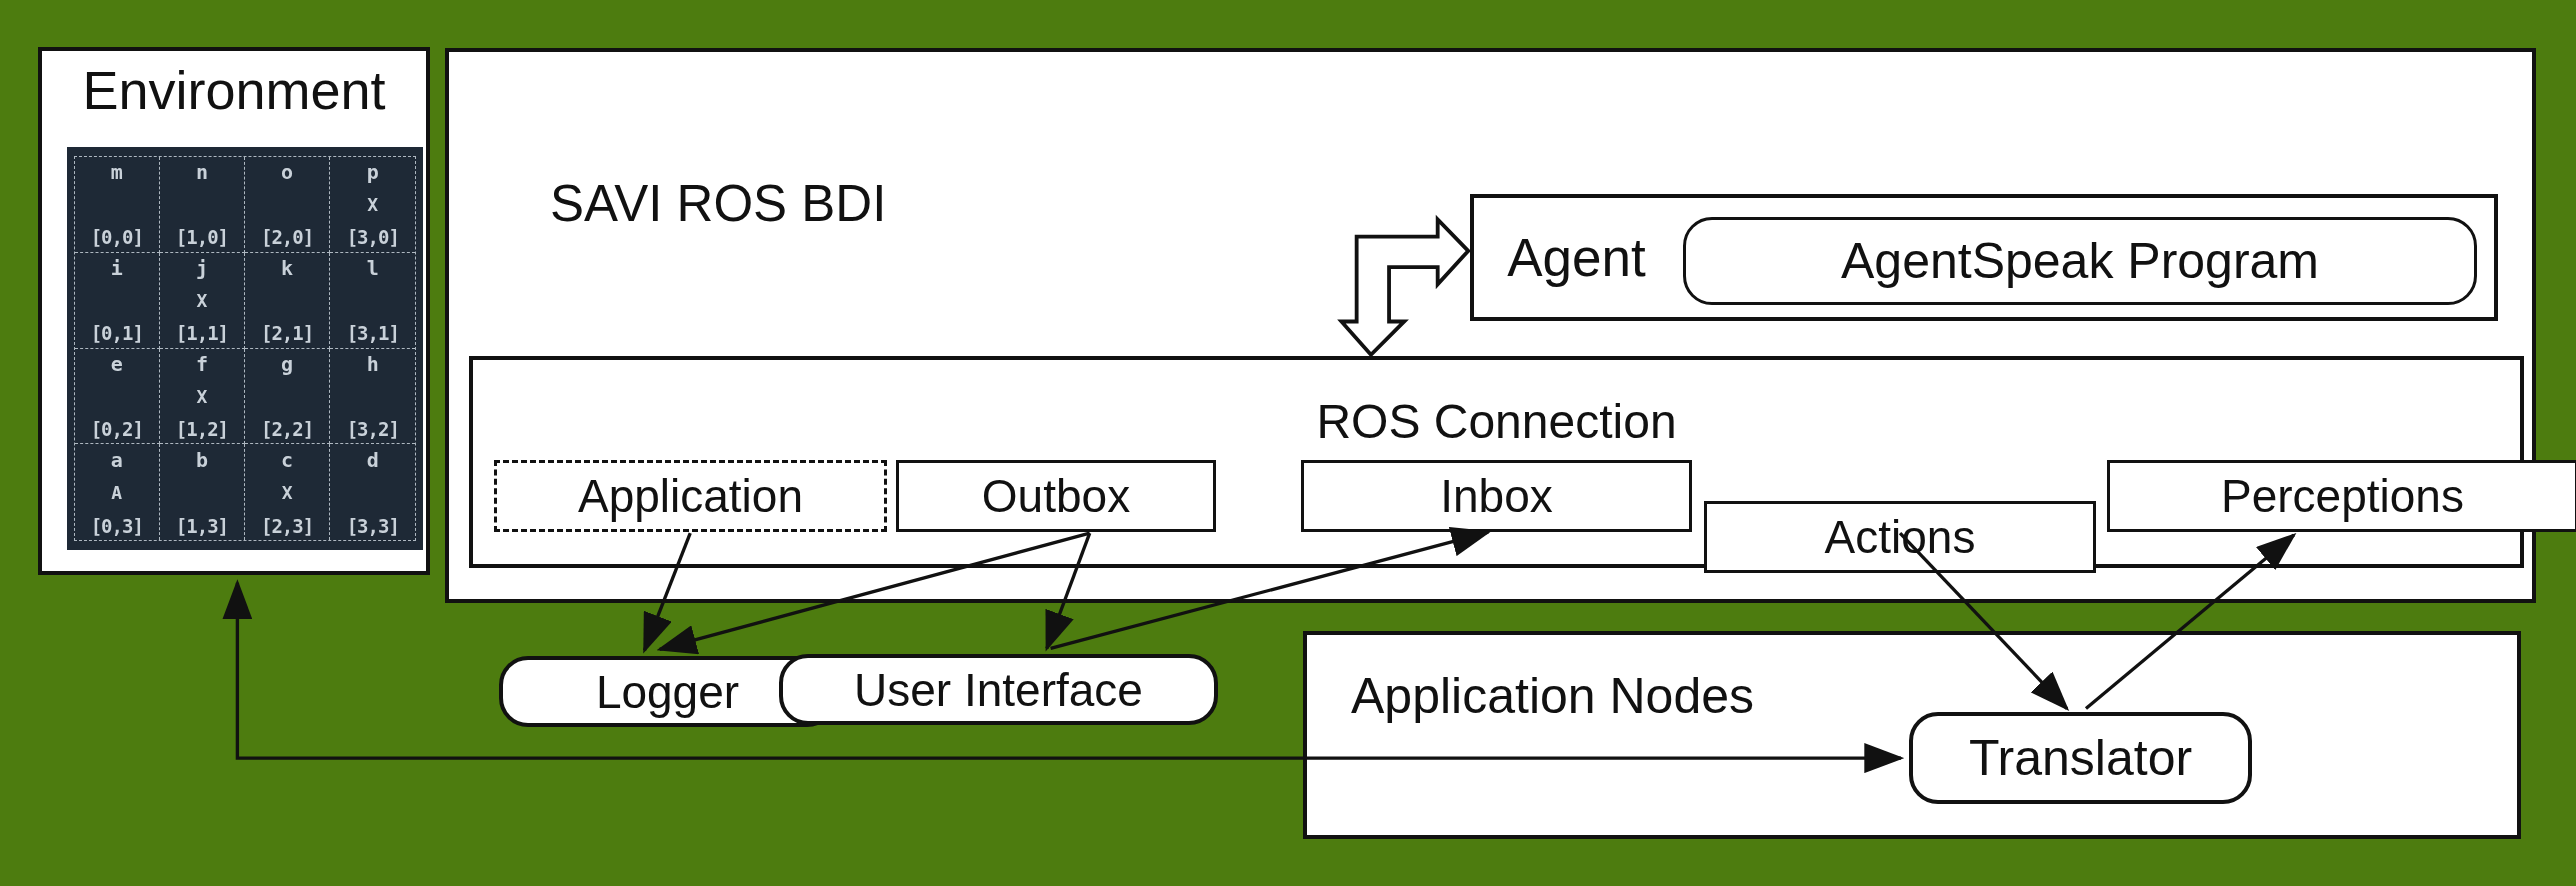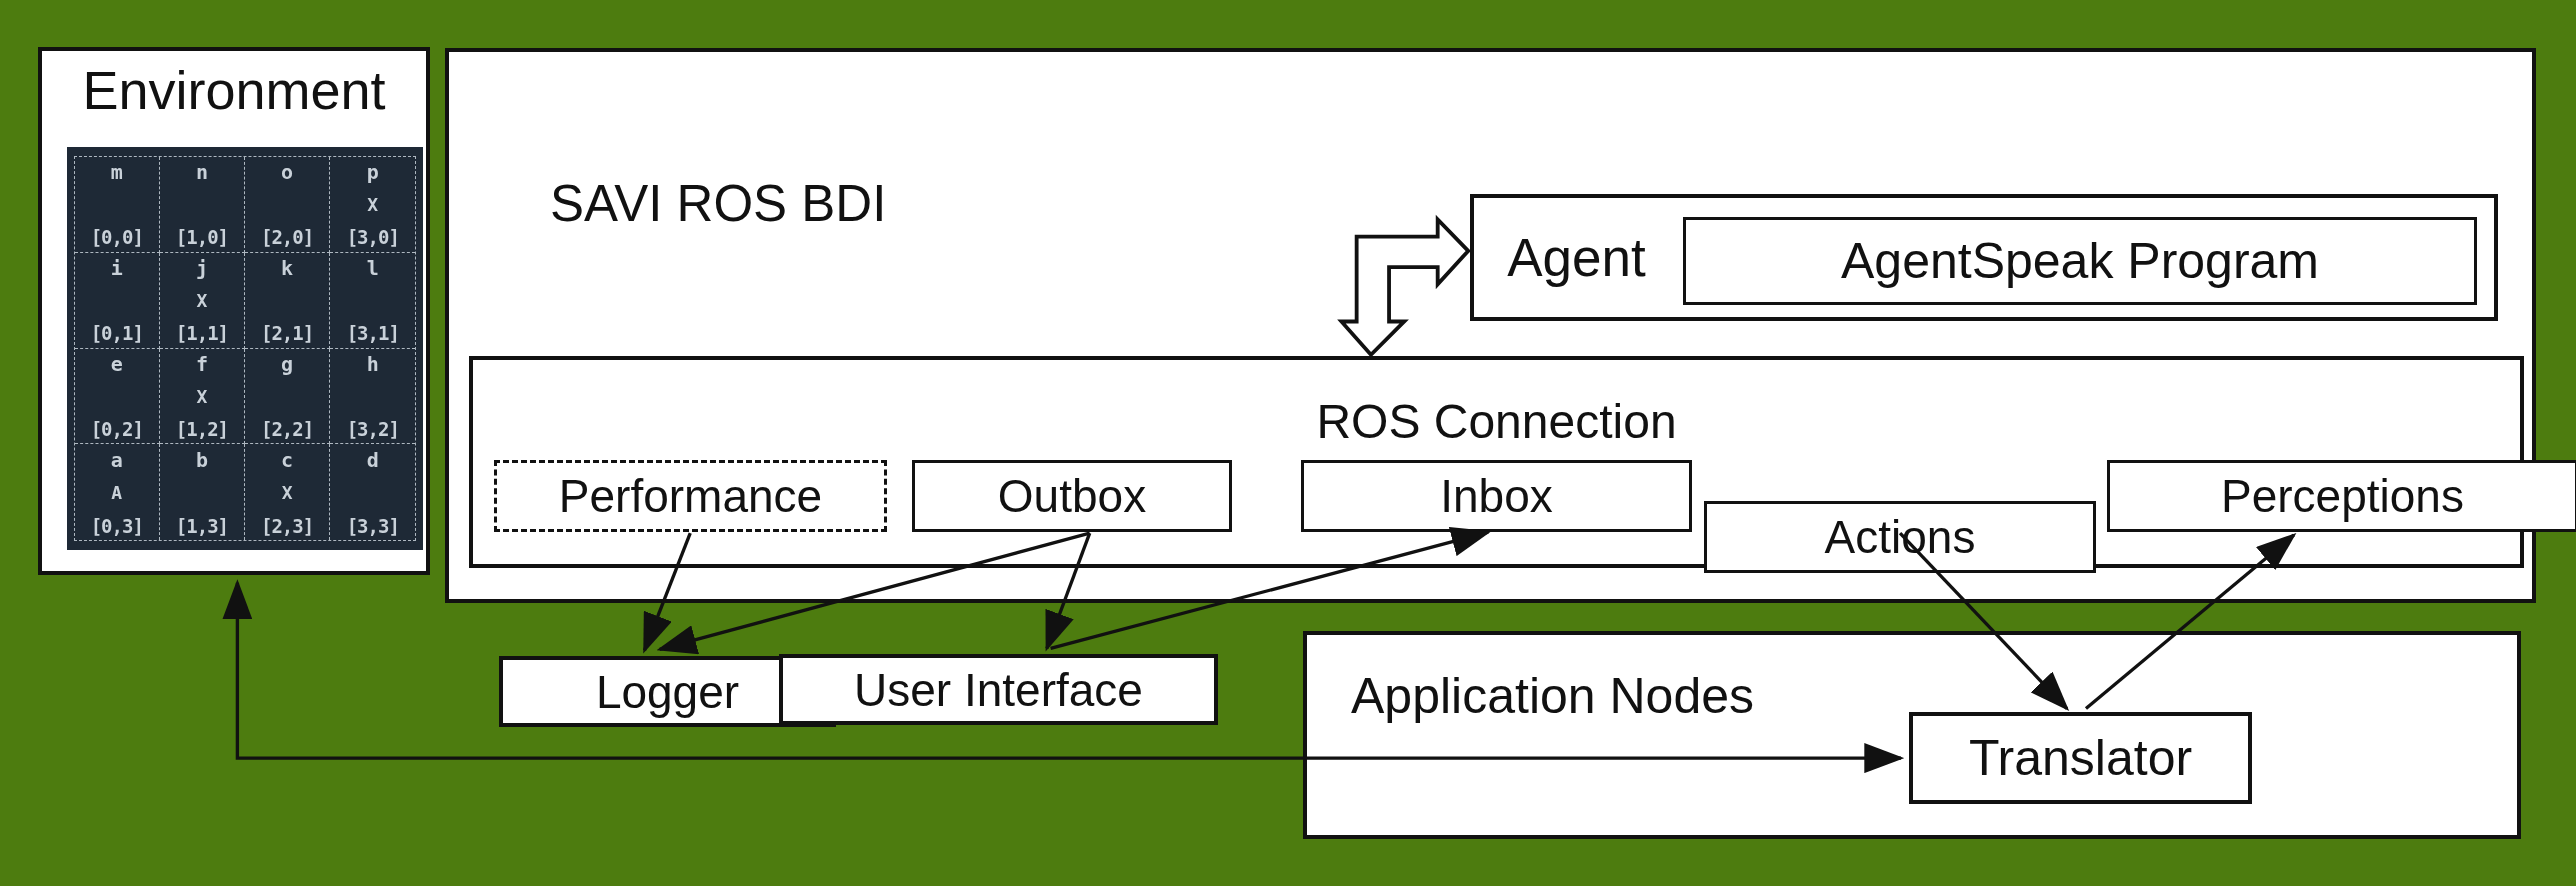--- a/index.html
+++ b/index.html
@@ -2,21 +2,21 @@
 <html><head>
 <meta charset="utf-8">
 <style>
   html,body{margin:0;padding:0;background:#ffffff;}
   #canvas{
     position:relative;width:2576px;height:887px;background:#4d7c0f;
     font-family:"Liberation Sans", sans-serif;color:#111;overflow:hidden;
   }
   .box{position:absolute;box-sizing:border-box;border:4.8px solid #111;background:#fff;}
   .box.thin{border-width:3.8px;text-align:right;}
-  .label-center{display:flex;align-items:center;justify-content:center;}
+  .label-center{display:flex;align-items:center;justify-content:center;border-radius:29px;}
   .topic{
     position:absolute;box-sizing:border-box;border:3.8px solid #111;background:#fff;
     top:460px;height:72px;display:flex;align-items:center;justify-content:center;
     font-size:46px;
   }
   .topic.dashed{border-style:dashed;}
   #env-title{position:absolute;left:38px;top:59px;width:392px;text-align:center;font-size:54px;}
   #savi-title{position:absolute;left:550px;top:174px;font-size:51px;}
   #ros-title{position:absolute;left:469px;top:394px;width:2055px;text-align:center;font-size:48px;}
   #app-title{position:absolute;left:1341px;top:667px;font-size:50px;margin-left:10px;}
@@ -138,22 +138,22 @@
   <div class="box" style="left:445px;top:48px;width:2091px;height:555px;"></div>
   <div id="savi-title">SAVI ROS BDI</div>
 
   <div class="box" style="left:1470px;top:194px;width:1028px;height:127px;"></div>
   <div id="agent-label" class="label-center">Agent</div>
   <div class="box thin label-center" style="left:1683px;top:217px;width:794px;height:88px;font-size:50px;">AgentSpeak Program</div>
 
   <div class="box" style="left:469px;top:356px;width:2055px;height:212px;"></div>
   <div id="ros-title">ROS Connection</div>
 
-  <div class="topic dashed" style="left:494px;width:393px;">Performance</div>
-  <div class="topic" style="left:896px;width:320px;margin-left:16px;">Outbox</div>
+  <div class="topic dashed" style="left:494px;width:393px;">Application</div>
+  <div class="topic" style="left:896px;width:320px;">Outbox</div>
   <div class="topic" style="left:1301px;width:391px;">Inbox</div>
   <div class="topic" style="left:1704px;width:392px;margin-top:41px;">Actions</div>
   <div class="topic" style="left:2107px;width:471px;">Perceptions</div>
 
   <div class="box label-center" style="left:467px;top:656px;width:337px;height:71px;font-size:46px;margin-left:32px;">Logger</div>
   <div class="box label-center" style="left:779px;top:654px;width:439px;height:71px;font-size:46px;">User Interface</div>
 
   <div class="box" style="left:1303px;top:631px;width:1218px;height:208px;"></div>
   <div id="app-title">Application Nodes</div>
   <div class="box label-center" style="left:1909px;top:712px;width:343px;height:92px;font-size:50px;">Translator</div>

